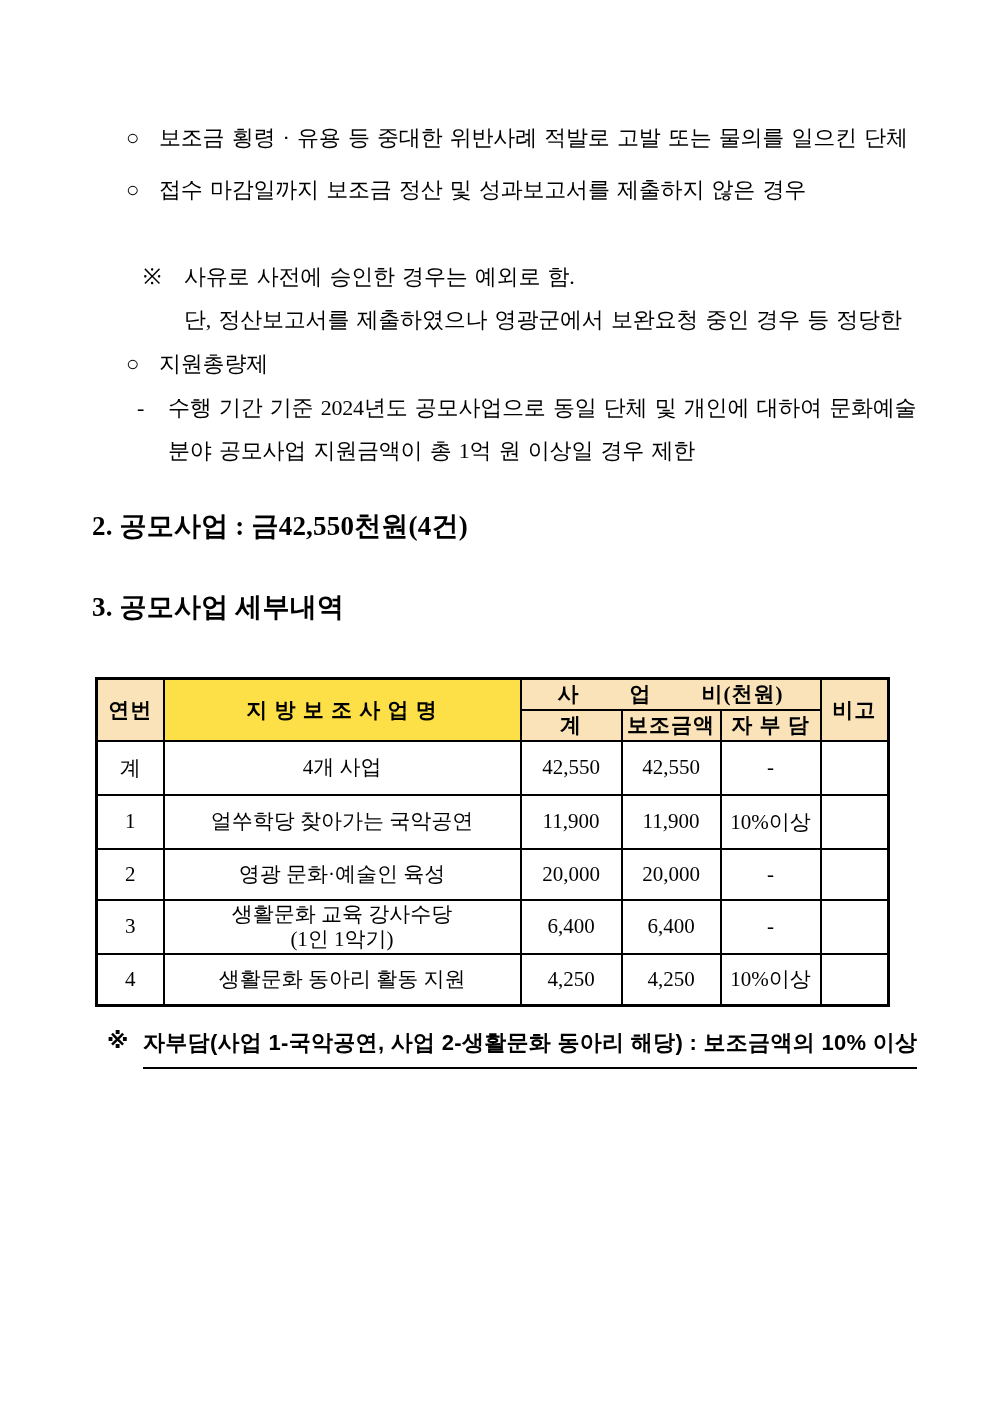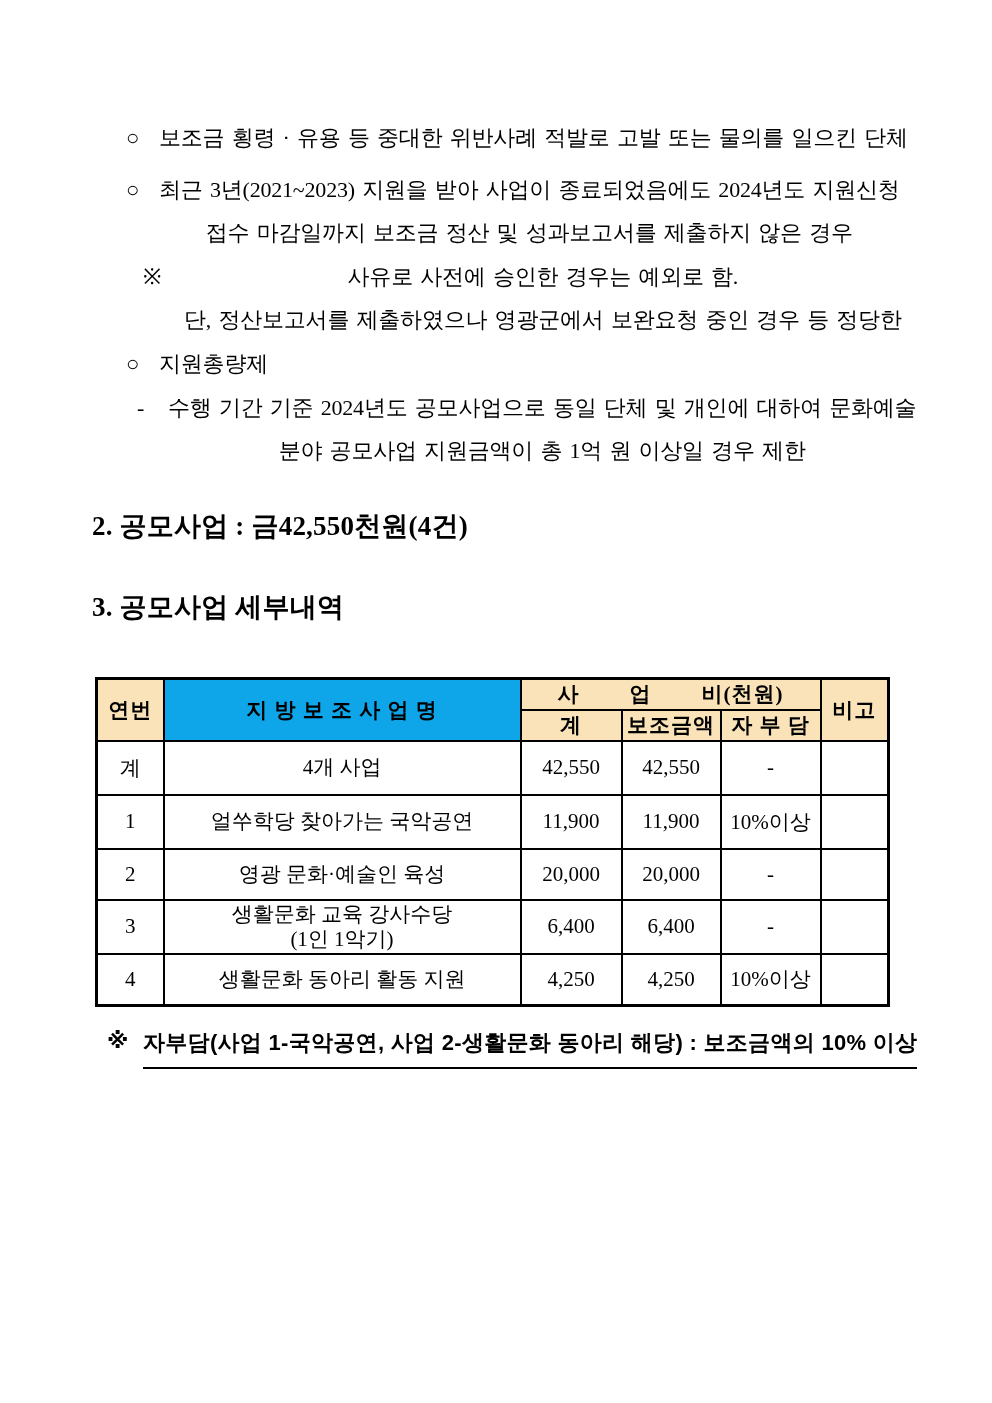--- a/index.html
+++ b/index.html
@@ -26,21 +26,21 @@
     white-space: nowrap;
   }
   .item .marker {
     flex: 0 0 auto;
     display: inline-block;
     text-align: left;
   }
   .marker-circle { width: 33px; font-size: 22px; }
   .marker-ref    { width: 41px; font-size: 22px; }
   .marker-dash   { width: 31px; font-size: 22px; }
-  .item .lines div { min-height: 43px; text-align: center; }
+  .item .lines div { min-height: 43px; }
 
   
   .heading {
     position: absolute;
     font-size: 27px;
     font-weight: bold;
     letter-spacing: 0.2px;
     white-space: nowrap;
   }
 
@@ -96,21 +96,20 @@
   <div class="item" style="top:116px; left:126px;">
     <span class="marker marker-circle">○</span>
     <div class="lines">
       <div>보조금 횡령 · 유용 등 중대한 위반사례 적발로 고발 또는 물의를 일으킨 단체</div>
     </div>
   </div>
 
   <div class="item" style="top:168px; left:126px;">
     <span class="marker marker-circle">○</span>
     <div class="lines">
-      <div>최근 3년(2021~2023) 지원을 받아 사업이 종료되었음에도 2024년도 지원신청</div>
       <div>접수 마감일까지 보조금 정산 및 성과보고서를 제출하지 않은 경우</div>
     </div>
   </div>
 
   <div class="item" style="top:255px; left:143px;">
     <span class="marker marker-ref">※</span>
     <div class="lines">
       <div>사유로 사전에 승인한 경우는 예외로 함.</div>
       <div>단, 정산보고서를 제출하였으나 영광군에서 보완요청 중인 경우 등 정당한</div>
     </div>
@@ -139,21 +138,21 @@
       <col style="width:67px">
         <col style="width:357px">
         <col style="width:101px">
       <col style="width:99px">
         <col style="width:100px">
         <col style="width:68px">
     </colgroup>
     <tbody>
         <tr style="height:31px">
       <th class="hdr" rowspan="2" style="background: rgb(250, 227, 184);">연번</th>
-      <th class="hdr pre" rowspan="2" style="background: #0ea5e9; text-align: center;">지 방 보 조 사 업 명</th>
+      <th class="hdr pre" rowspan="2" style="background: #fde047; text-align: center;">지 방 보 조 사 업 명</th>
       <th class="hdr pre" colspan="3" style="background: rgb(250, 227, 184);">사        업        비(천원)</th>
       <th class="hdr" rowspan="2" style="background: rgb(250, 227, 184); margin-top: 43px;">비고</th>
     </tr>
     <tr style="height:31px">
       <th class="hdr" style="background: rgb(250, 227, 184);">계</th>
       <th class="hdr" style="background: rgb(250, 227, 184);">보조금액</th>
       <th class="hdr pre" style="background: rgb(250, 227, 184);">자 부 담</th>
     </tr>
 
     <tr style="height:54px">

